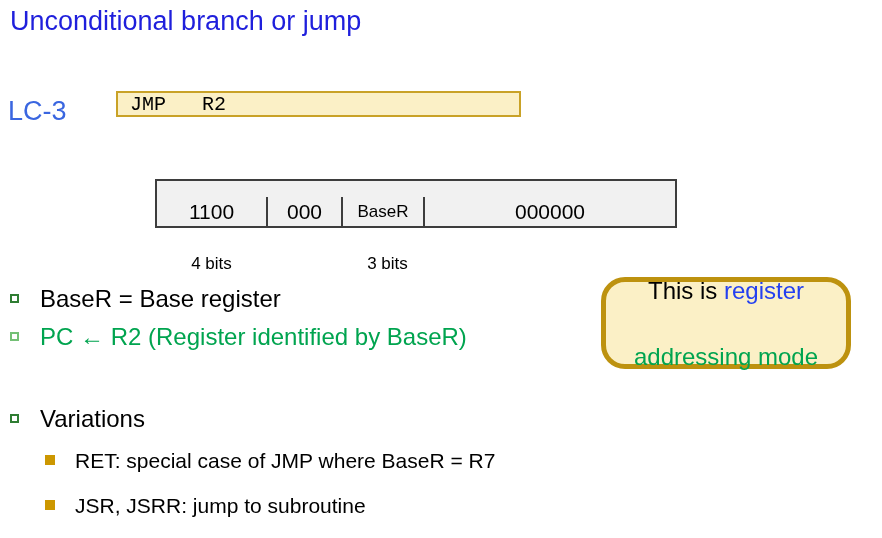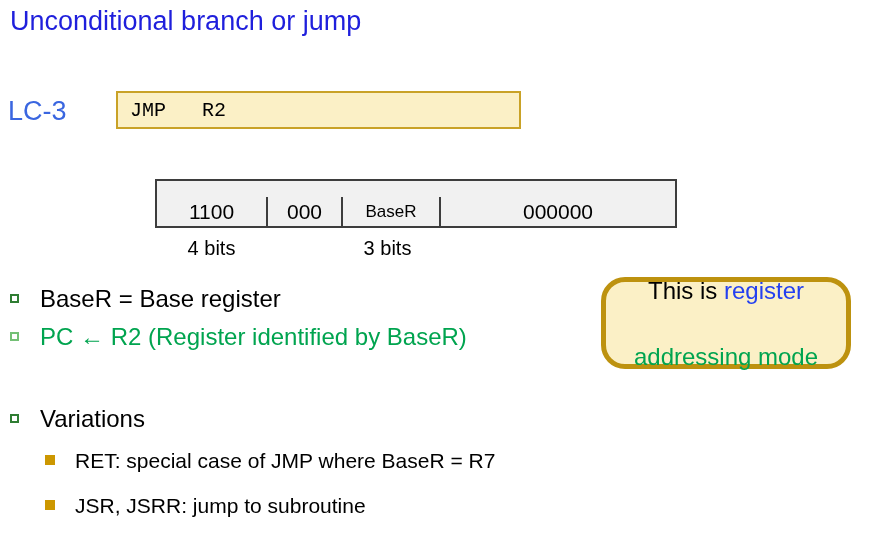--- a/index.html
+++ b/index.html
@@ -15,44 +15,44 @@
   }
   .title{
     position:absolute;left:10px;top:6px;font-size:27px;font-weight:500;
     color:var(--title-blue);
   }
   .lc3{
     position:absolute;left:8px;top:96px;font-size:27px;font-weight:500;
     color:var(--lc3-blue);
   }
   .code-box{
-    position:absolute;left:116px;top:91px;width:405px;height:38px;
+    position:absolute;left:116px;top:91px;width:405px;height:26px;
     box-sizing:border-box;background:var(--cream-bg);
     border:2px solid var(--gold-border);
     display:flex;align-items:center;
   }
   .code-box .code{
     font-family:"Liberation Mono","DejaVu Sans Mono",monospace;
     font-size:20px;padding-left:12px;white-space:pre;color:#000;
   }
   .enc-table{
     position:absolute;left:155px;top:179px;width:522px;height:49px;
     box-sizing:border-box;border:2px solid #3d3d3d;background:#f1f1f1;
     display:flex;
   }
   .enc-cell{
     box-sizing:border-box;display:flex;align-items:center;justify-content:center;
     font-size:21px;border-right:2px solid #3d3d3d;margin-top:16px;
   }
   .enc-cell:nth-child(1){width:111px;}
   .enc-cell:nth-child(2){width:75px;}
-  .enc-cell:nth-child(3){width:98px;font-size:17px;}
+  .enc-cell:nth-child(3){width:82px;font-size:17px;}
   .enc-cell:nth-child(4){flex:1;border-right:none;border-radius:13px;}
   .bit-label{
-    position:absolute;top:237px;font-size:20px;text-align:center;color:#000;
+    position:absolute;top:254px;font-size:17px;text-align:center;color:#000;
   }
   .bit-label.b4{left:155px;width:113px;}
   .bit-label.b3{left:345px;width:85px;}
   .bullet-row{
     position:absolute;left:10px;display:flex;align-items:flex-start;
     font-size:24px;line-height:30px;
   }
   .bullet-row .sq{
     flex:0 0 auto;width:9px;height:9px;margin-top:10px;margin-right:21px;
     box-sizing:border-box;border:2px solid var(--green-bullet);background:transparent;

